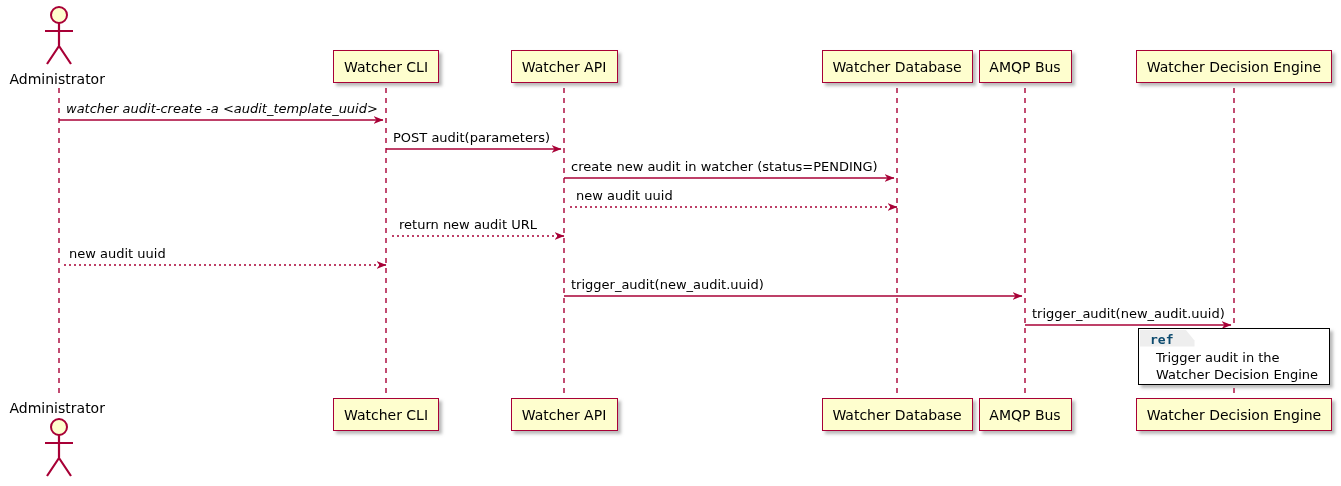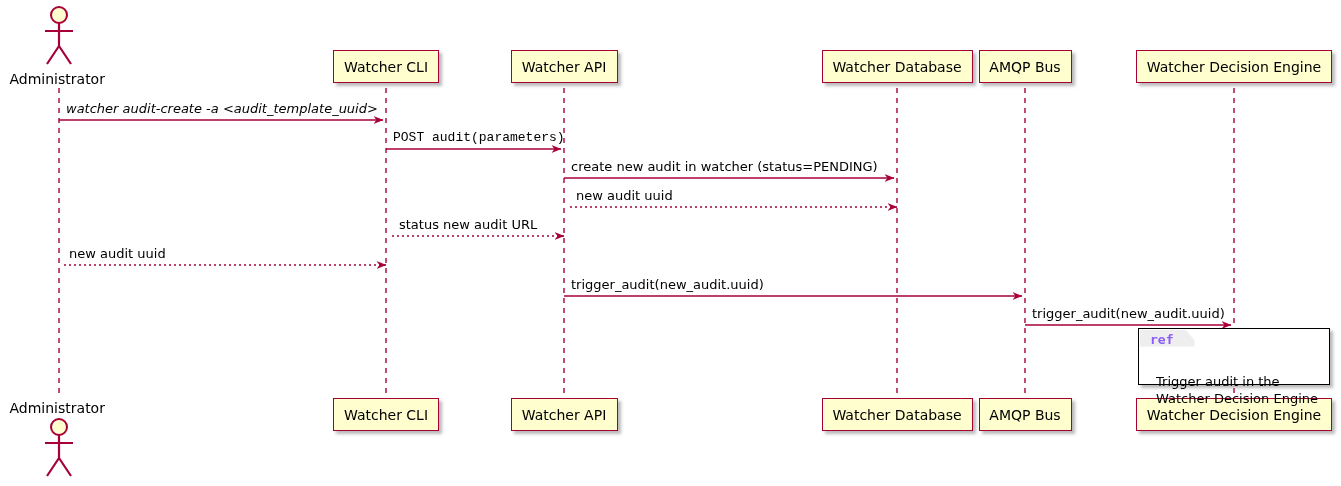--- a/index.html
+++ b/index.html
@@ -60,30 +60,29 @@
   .ref-tab {
     position: absolute;
     background: #EEEEEE;
     box-sizing: border-box;
   }
   .ref-tab-label {
     position: absolute;
     font-family: "DejaVu Sans Mono", monospace;
     font-weight: bold;
     font-size: 13px;
-    color: #8b5cf6;
+    color: #0c4a6e;
     line-height: 1;
   }
   .ref-body {
     position: absolute;
     font-size: 13px;
     color: #000000;
     line-height: 17px;
     white-space: pre-line;
-    margin-top: 24px;
   }
 </style>
 </head>
 <body>
 
 <div id="diagram">
 
   <svg class="layer">
     <defs>
       <marker id="arrowhead" markerWidth="10" markerHeight="8" refX="9.5" refY="4" orient="auto" markerUnits="userSpaceOnUse">
@@ -151,24 +150,24 @@
       </div>
       <div class="pbox" style="left: 1136px; top: 50px; width: 196px; height: 33px;">
         <span>Watcher Decision Engine</span>
       </div>
       <div class="pbox" style="left: 1136px; top: 398px; width: 196px; height: 33px;">
         <span>Watcher Decision Engine</span>
       </div>
       <div class="actor-label" style="left: 9.5px; top: 71px;">Administrator</div>
       <div class="actor-label" style="left: 9.5px; top: 400px;">Administrator</div>
       <div class="msg-label" style="left: 66px; top: 102px; font-style: italic;">watcher audit-create -a &lt;audit_template_uuid&gt;</div>
-      <div class="msg-label" style="left: 393px; top: 131px; font-family: Liberation Mono, monospace;">POST audit(parameters)</div>
+      <div class="msg-label" style="left: 393px; top: 131px;">POST audit(parameters)</div>
       <div class="msg-label" style="left: 571px; top: 160px;">create new audit in watcher (status=PENDING)</div>
       <div class="msg-label" style="left: 576px; top: 189px;">new audit uuid</div>
-      <div class="msg-label" style="left: 399px; top: 218px;">status new audit URL</div>
+      <div class="msg-label" style="left: 399px; top: 218px;">return new audit URL</div>
       <div class="msg-label" style="left: 69px; top: 247px;">new audit uuid</div>
       <div class="msg-label" style="left: 571px; top: 278px;">trigger_audit(new_audit.uuid)</div>
       <div class="msg-label" style="left: 1032px; top: 307px;">trigger_audit(new_audit.uuid)</div>
       <div class="ref-frame" style="left: 1138px; top: 328px; width: 192px; height: 57px;"></div>
       <div class="ref-tab" style="left: 1139.5px; top: 329.5px; width: 55px; height: 17px; clip-path: polygon(0px 0px, 46px 0px, 55px 11px, 55px 100%, 0px 100%);"></div>
       <div class="ref-tab-label" style="left: 1150px; top: 333px;">ref</div>
       <div class="ref-body" style="left: 1156px; top: 349px;">Trigger audit in the
 Watcher Decision Engine</div>
     </div>
 

